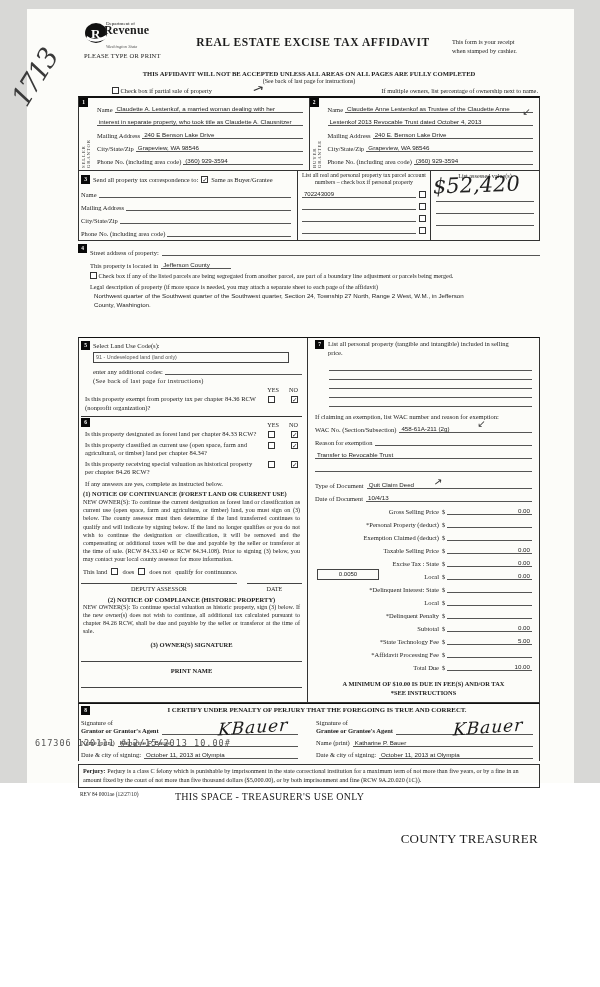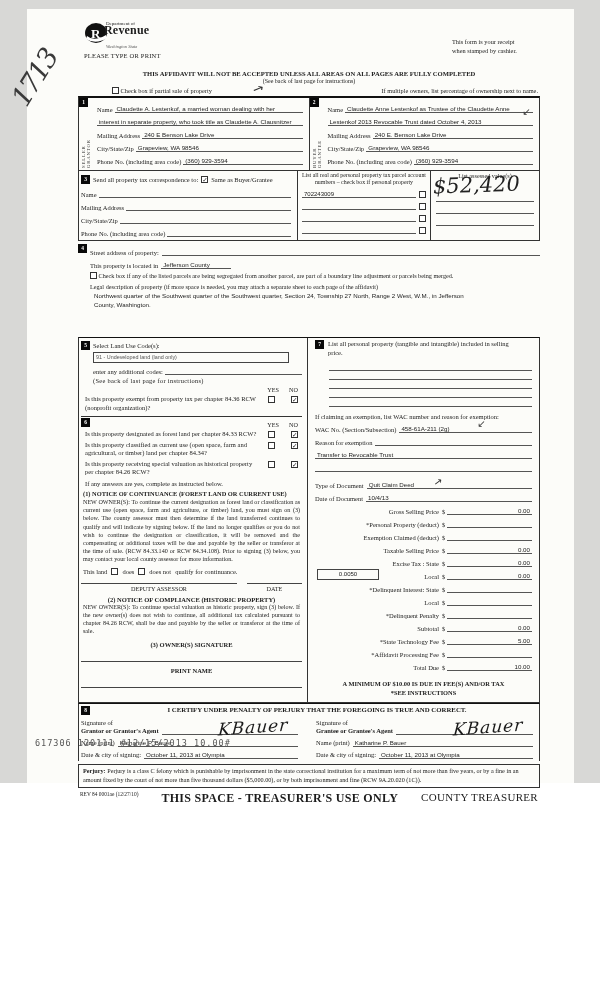--- a/index.html
+++ b/index.html
@@ -113,22 +113,22 @@
   .certify { text-align:center; font-weight:bold; font-size:6.8px; padding-left:20px; }
   .sigcols { display:flex; gap:18px; margin-top:2px; }
   .sigcol { flex:1; }
   .sigrow { display:flex; align-items:flex-end; position:relative; }
   .siglab { line-height:1.25; white-space:nowrap; padding-right:3px; }
   .siglab .b { font-weight:bold; }
   .script { position:absolute; right:10px; bottom:-2px; font-family:"DejaVu Serif", serif; font-style:italic; font-size:17px; color:#1a1a1a; transform:rotate(-4deg) skewX(-8deg); letter-spacing:1px; white-space:nowrap; }
   .perjury { border-top:1px solid #333; margin-top:3px; padding:2px 4px 3px 4px; font-size:6.2px; line-height:1.4; }
   .footerrow { display:flex; justify-content:space-between; border-top:1px solid #333; padding:2px 2px 0 2px; align-items:flex-start; }
   .rev { font-size:5.4px; }
-  .treasurer { font-size:12px; letter-spacing:0.3px;font-weight:bold; }
-  .countytreas { font-size:11px; letter-spacing:0.3px; }
+  .treasurer { font-size:10px; letter-spacing:0.3px; }
+  .countytreas { font-size:13px; letter-spacing:0.3px;margin-top:40px; }
 
   .stamp { position:absolute; left:35px; top:738px; font-family:"DejaVu Sans Mono", monospace; font-size:8.5px; color:#555; letter-spacing:1px; }
 
   .hand-arrow { position:absolute; font-size:10px; color:#333; font-family:"DejaVu Sans", sans-serif; }
 </style>
 </head>
 <body>
 
 <div class="page">
   <div class="gray-top"></div>
@@ -150,20 +150,21 @@
           </svg>
           <div>
             <div class="logo-dept">Department of</div>
             <div class="logo-name">Revenue</div>
           </div>
         </div>
         <div class="logo-state">Washington State</div>
         <div class="please">PLEASE TYPE OR PRINT</div>
       </div>
       <div class="title-block">
+        <div class="title">REAL ESTATE EXCISE TAX AFFIDAVIT</div>
       </div>
       <div class="receipt">
         <div>This form is your receipt</div>
         <div>when stamped by cashier.</div>
       </div>
     </div>
     <div class="warning">THIS AFFIDAVIT WILL NOT BE ACCEPTED UNLESS ALL AREAS ON ALL PAGES ARE FULLY COMPLETED</div>
     <div class="seeback">
       <span>(See back of last page for instructions)</span>
       <span class="arrow-seeback hand-arrow">↗</span>

